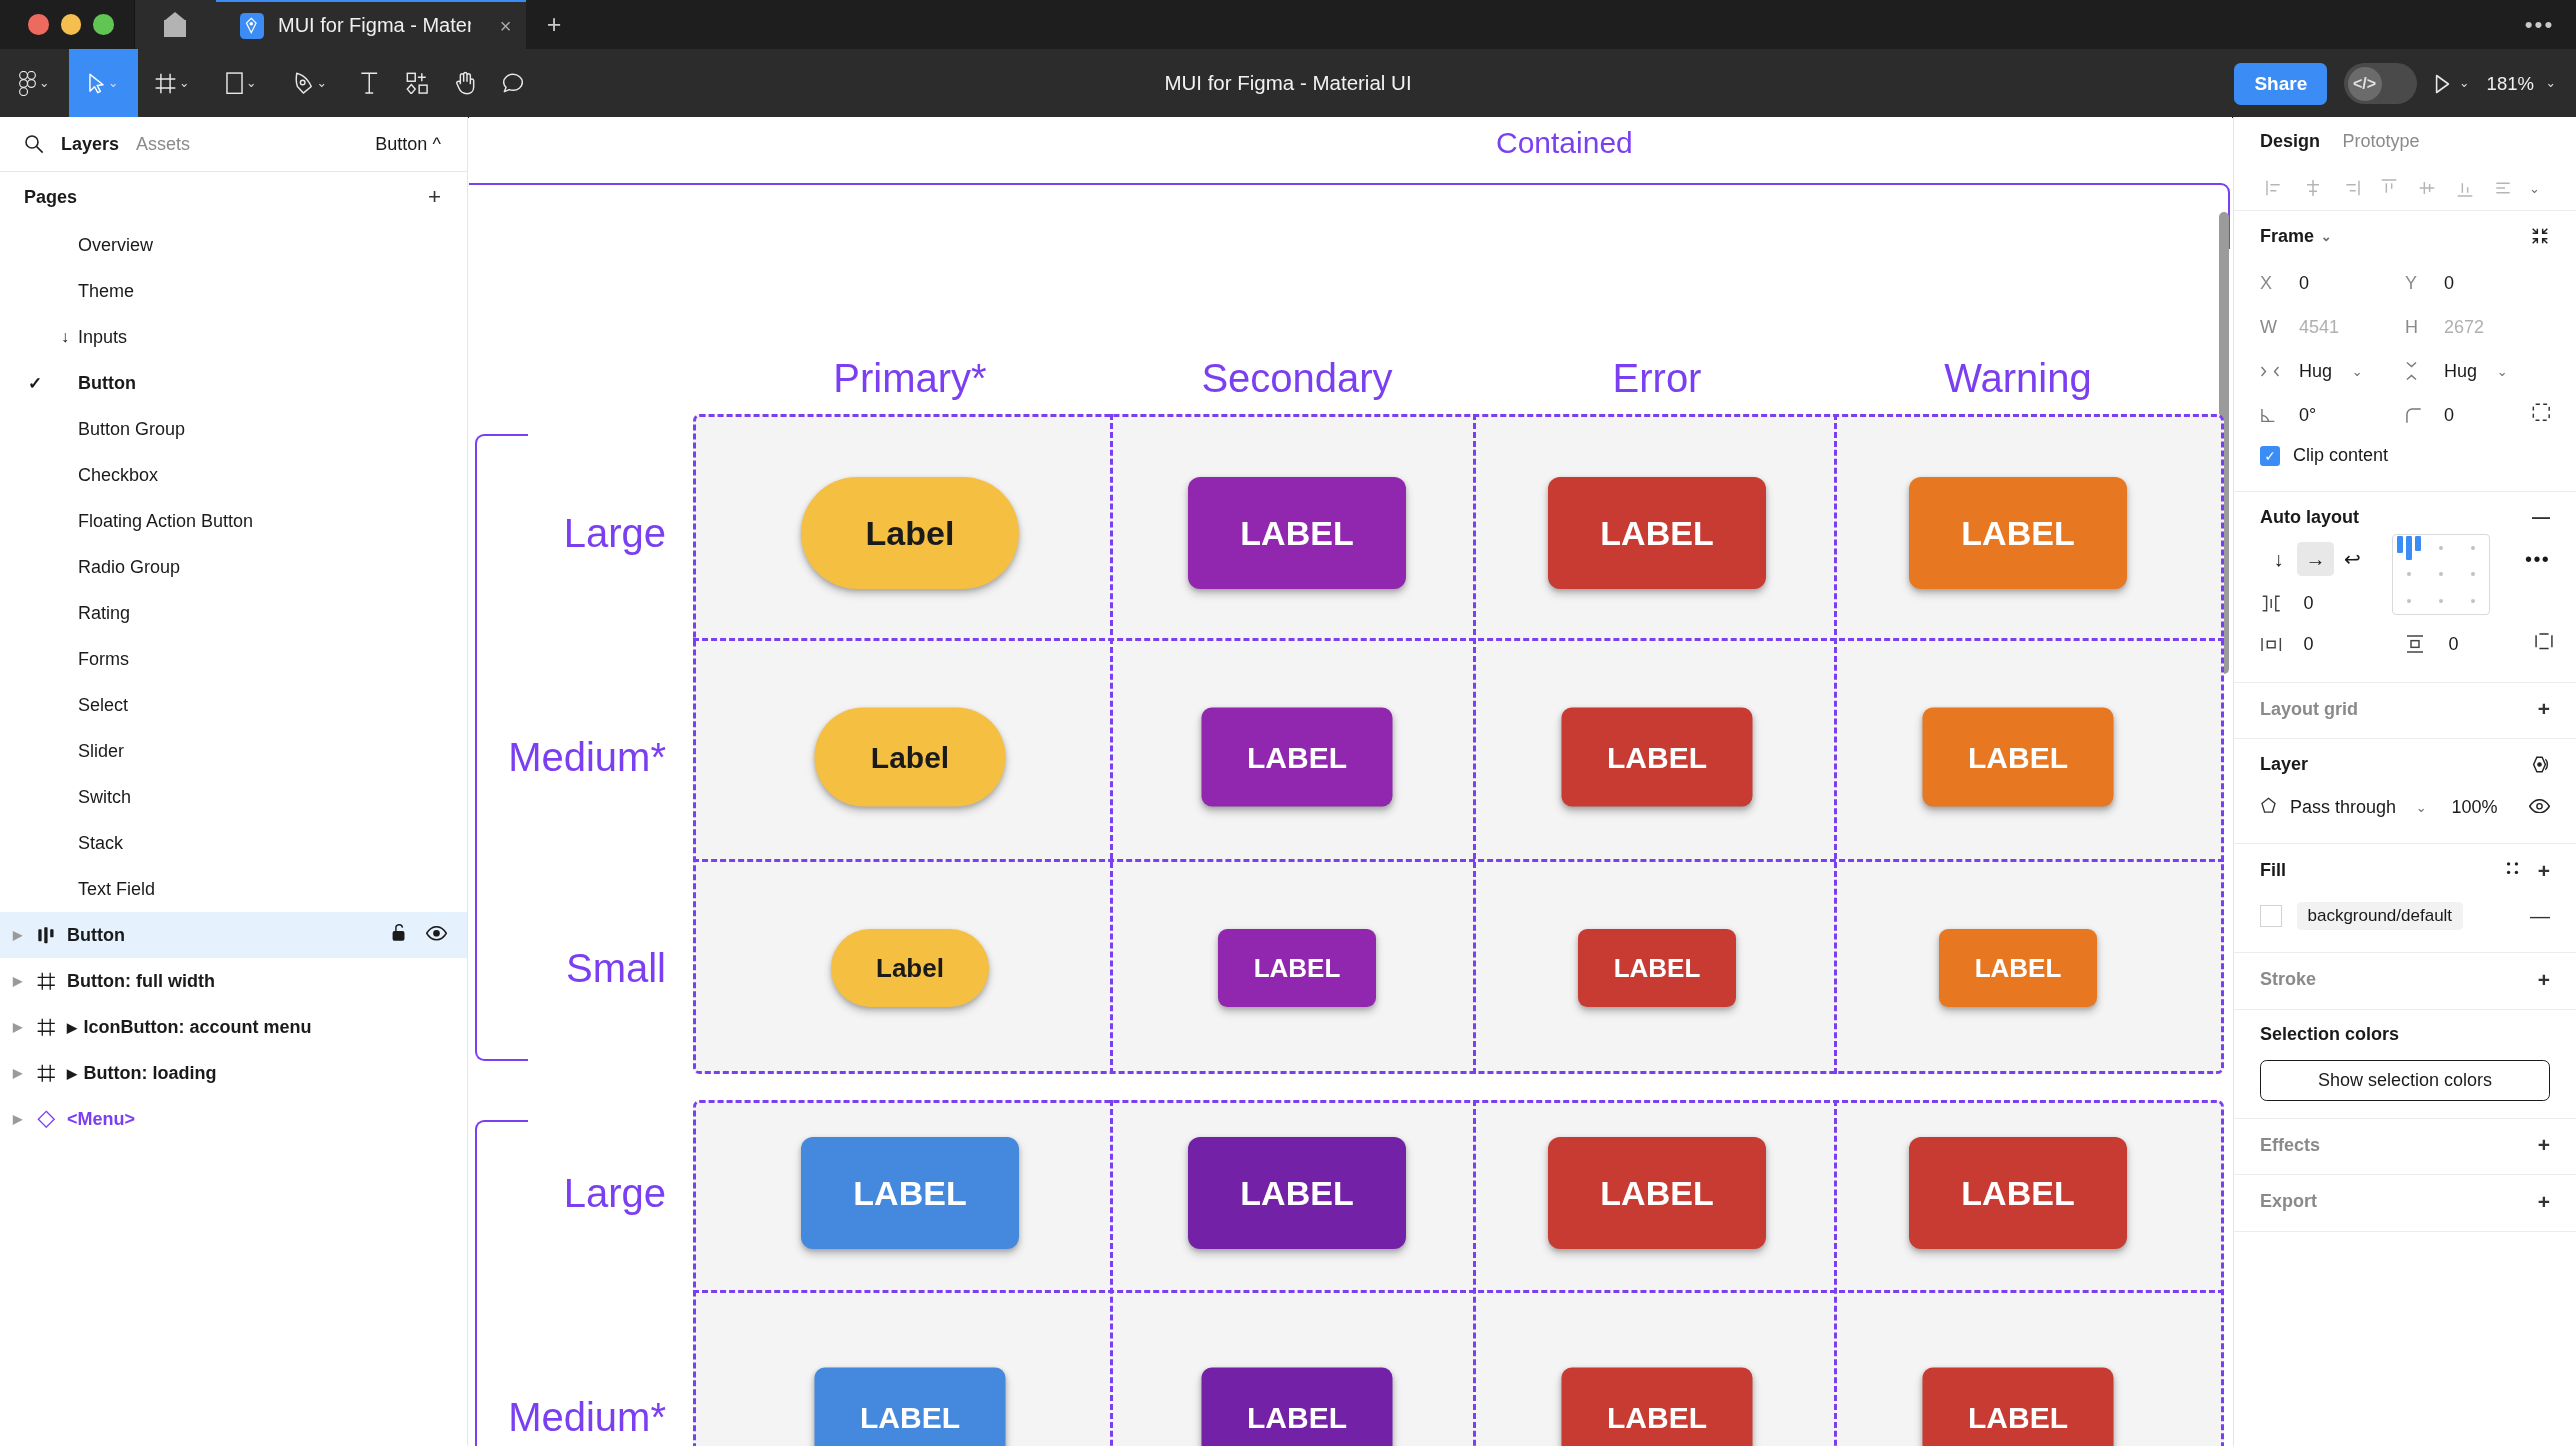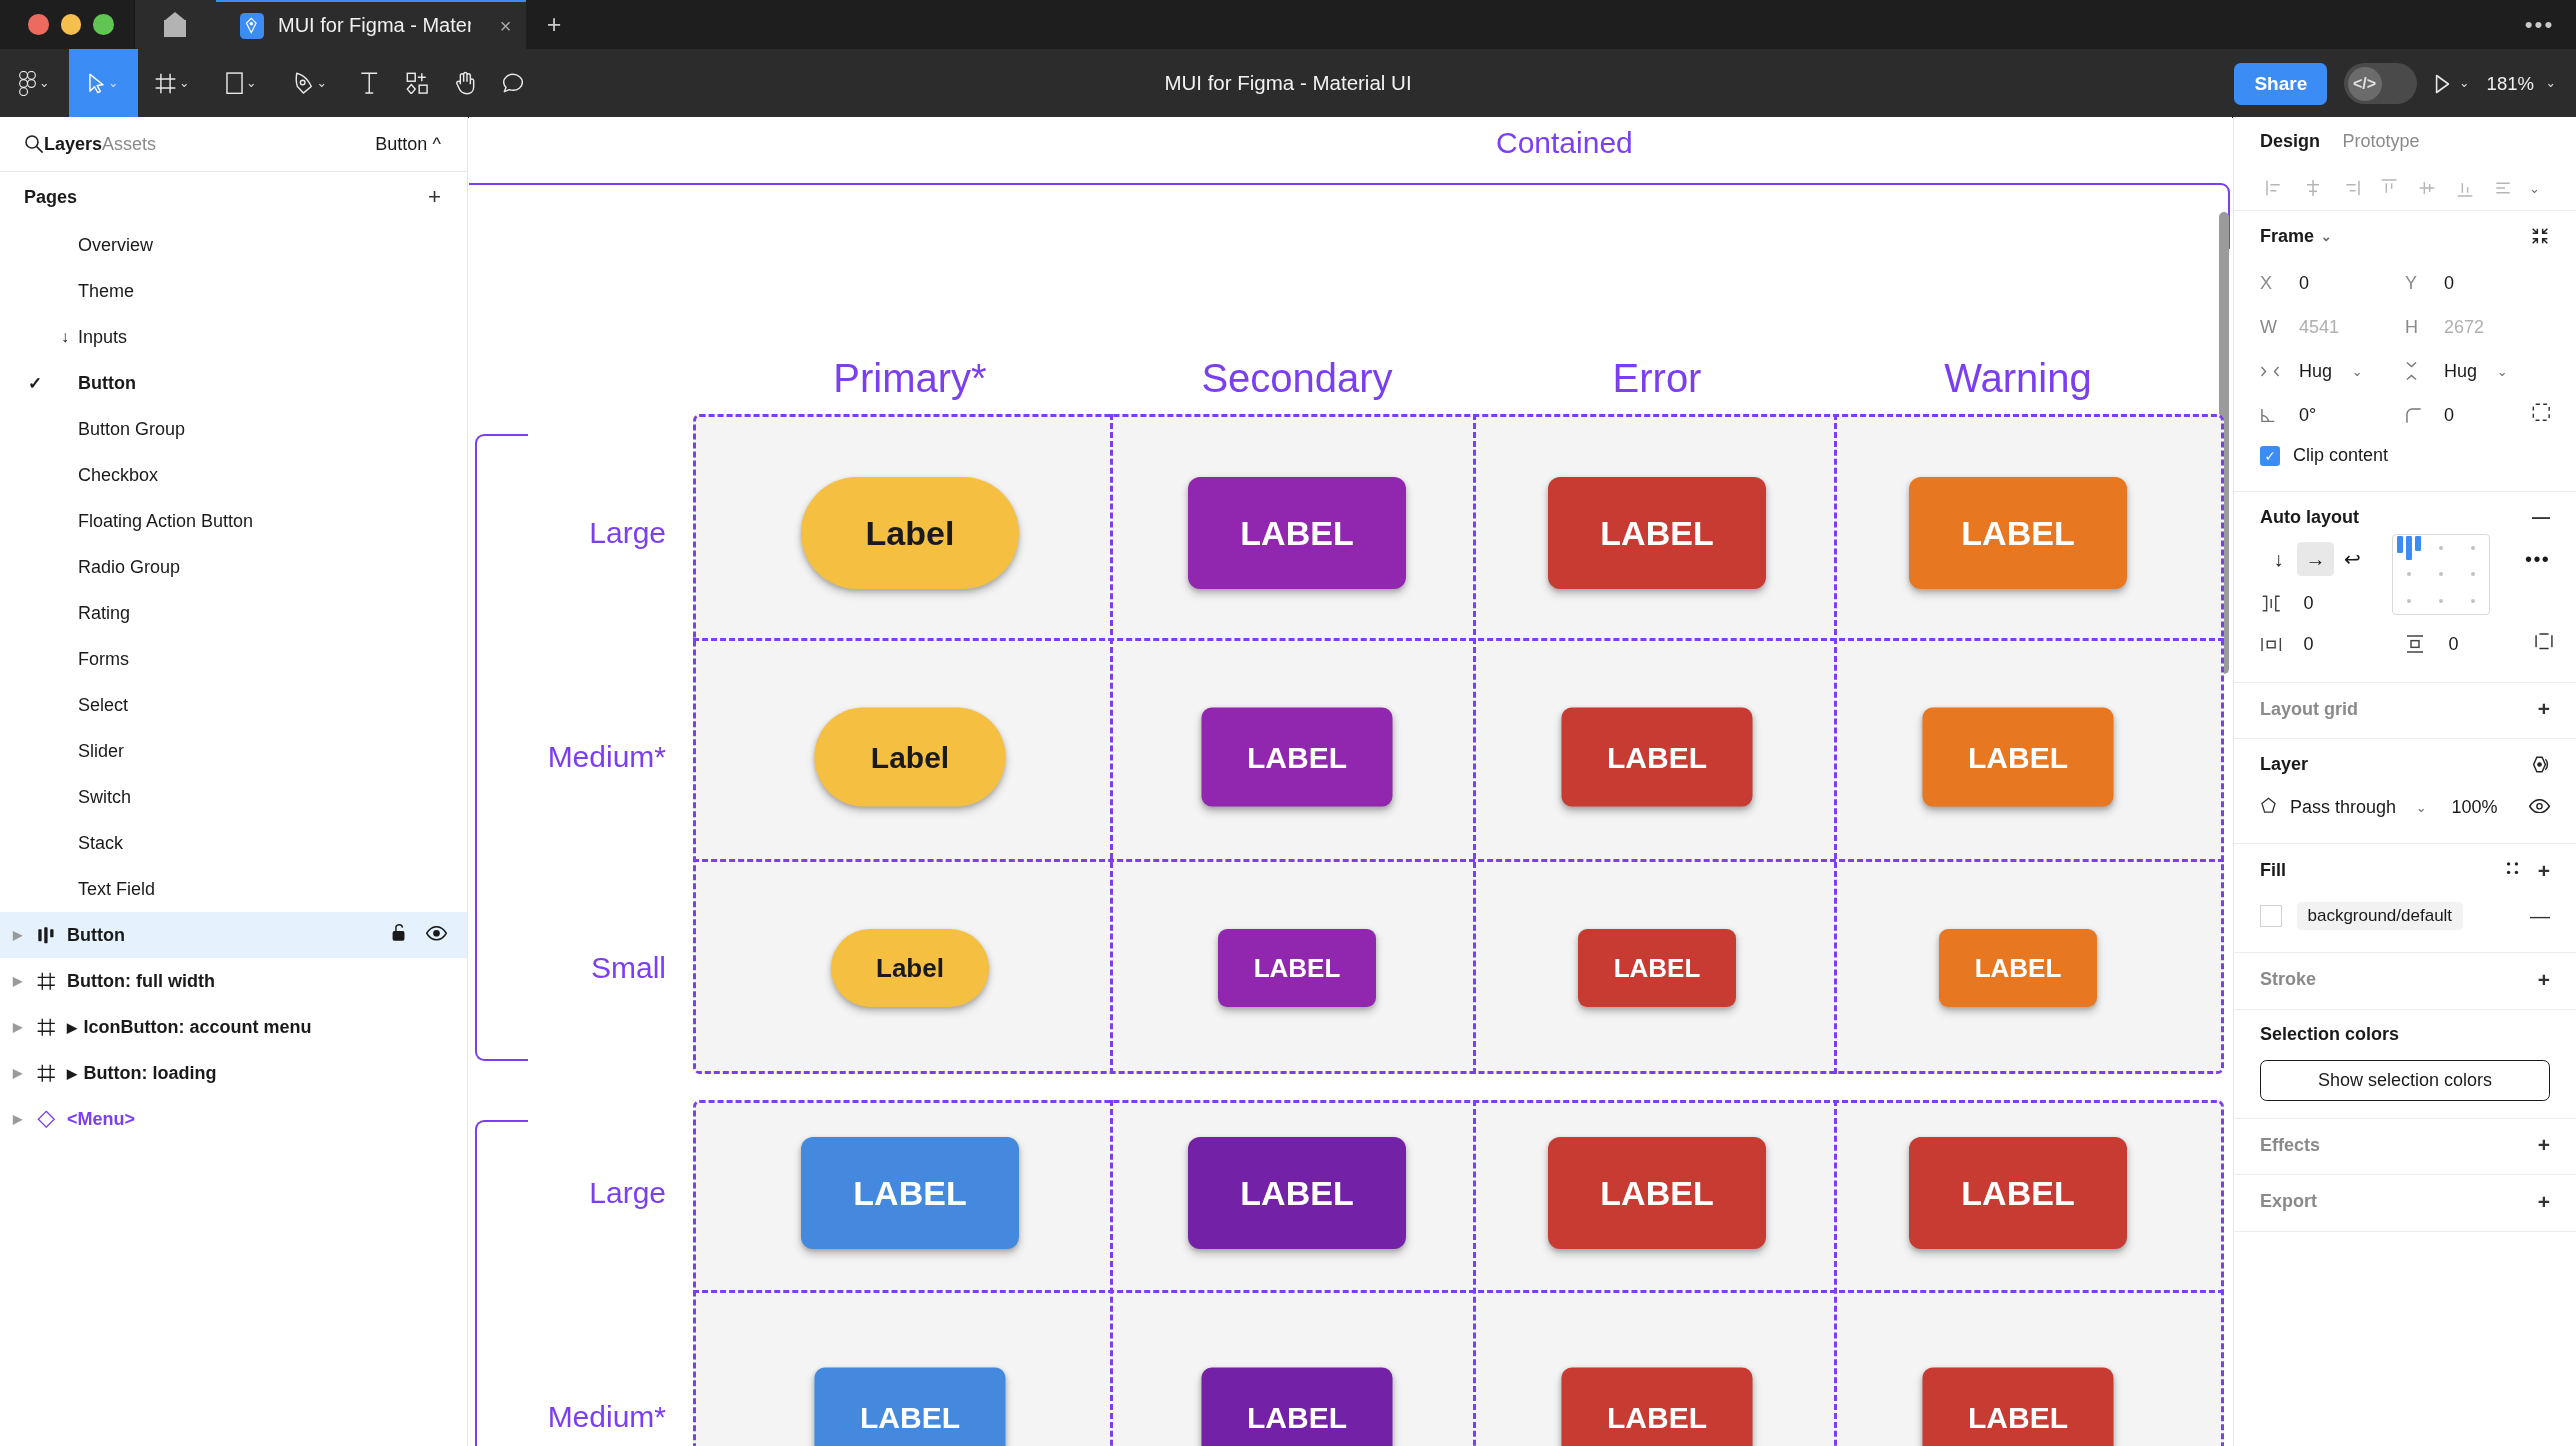--- a/index.html
+++ b/index.html
@@ -104,21 +104,21 @@
   .play-grp { display: flex; align-items: center; gap: 5.3px; color: #e8e8e8; }
   .zoom-grp { display: flex; align-items: center; gap: 9px; color: #f0f0f0; font-size: 18.5px; }
 
   
   .sidebar {
     position: absolute; top: 117px; left: 0; width: 468px; height: 1329px;
     background: #ffffff; border-right: 0.7px solid #e6e6e6;
   }
   .sb-head {
     height: 55px; display: flex; align-items: center; padding: 0 26px 0 24px;
-    border-bottom: 0.7px solid #e6e6e6; 
+    border-bottom: 0.7px solid #e6e6e6; gap: 17px;
   }
   .sb-search { color: #333; display:flex; align-items:center; }
   .sb-tab { font-size: 18px; color: #8a8a8a; }
   .sb-tab.active { color: #1a1a1a; font-weight: bold; }
   .sb-page-sel {
     margin-left: auto; font-size: 18px; color: #1a1a1a;
     display: flex; align-items: center; gap: 5.3px;
   }
   .sb-pages-hdr {
     height: 50px; display: flex; align-items: center; padding: 0 26px 0 24px;
@@ -162,21 +162,21 @@
   
   .frame-bracket {
     position: absolute; border: 2.6px solid #7b3ff2; border-bottom: none;
     border-radius: 9.2px 9.2px 0 0;
   }
   .col-head {
     position: absolute; font-size: 40px; color: #7b3ff2;
     white-space: nowrap; transform: translateX(-50%);
   }
   .row-head {
-    position: absolute; font-size: 30px; color: #7b3ff2;
+    position: absolute; font-size: 40px; color: #7b3ff2;
     text-align: right; white-space: nowrap; transform: translateY(-50%);
   }
   .side-bracket {
     position: absolute; border: 2.6px solid #7b3ff2; border-right: none;
     border-radius: 9.2px 0 0 9.2px;
   }
   .grid-block {
     position: absolute; background: #f4f4f4;
     border: 3.3px dashed #7b3ff2; border-radius: 6.6px;
   }

